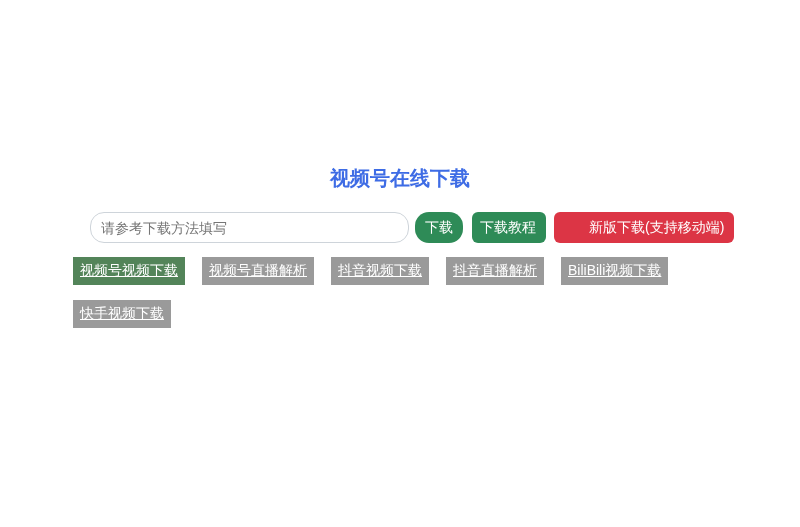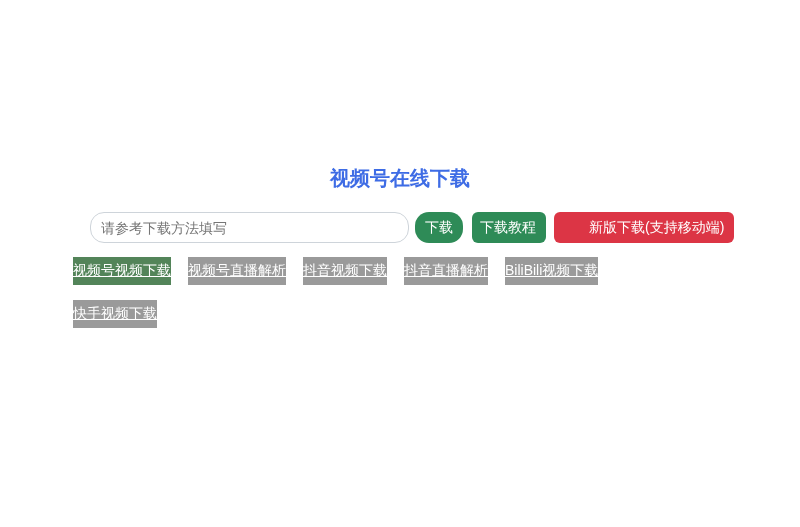--- a/index.html
+++ b/index.html
@@ -72,21 +72,21 @@
     display: flex;
     gap: 17px;
   }
   .tabs-row.row1 { top: 257px; }
   .tabs-row.row2 { top: 300px; }
   .tab {
     box-sizing: border-box;
     height: 28px;
     display: flex;
     align-items: center;
-    padding: 0 0;
+    padding: 0 7px;
     background: #9a9a9a;
     color: #ffffff;
     font-size: 14px;
     text-decoration: underline;
     cursor: pointer;
     white-space: nowrap;
   }
   .tab.active { background: #538459; }
 </style>
 </head>

